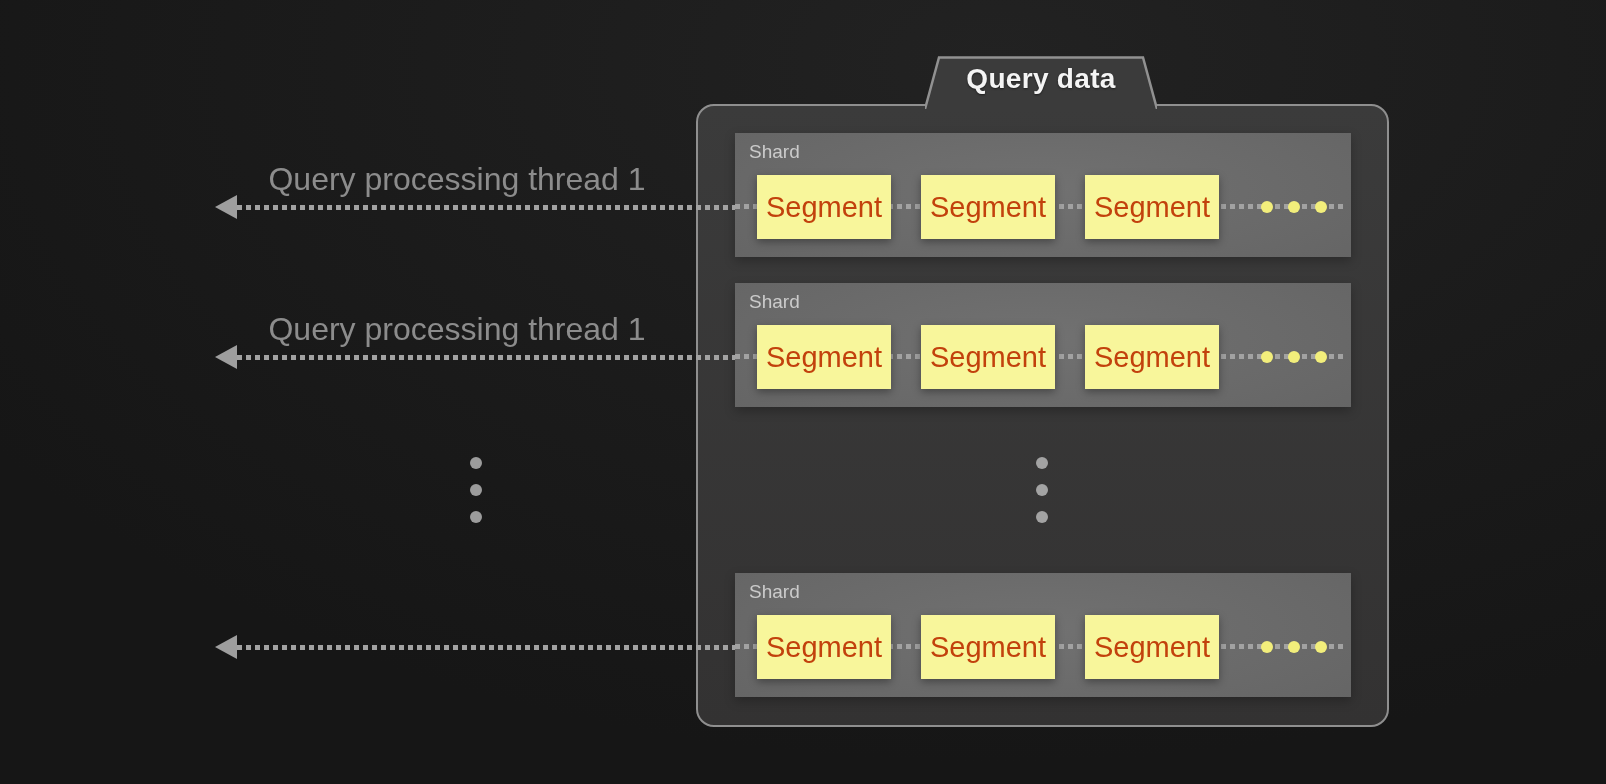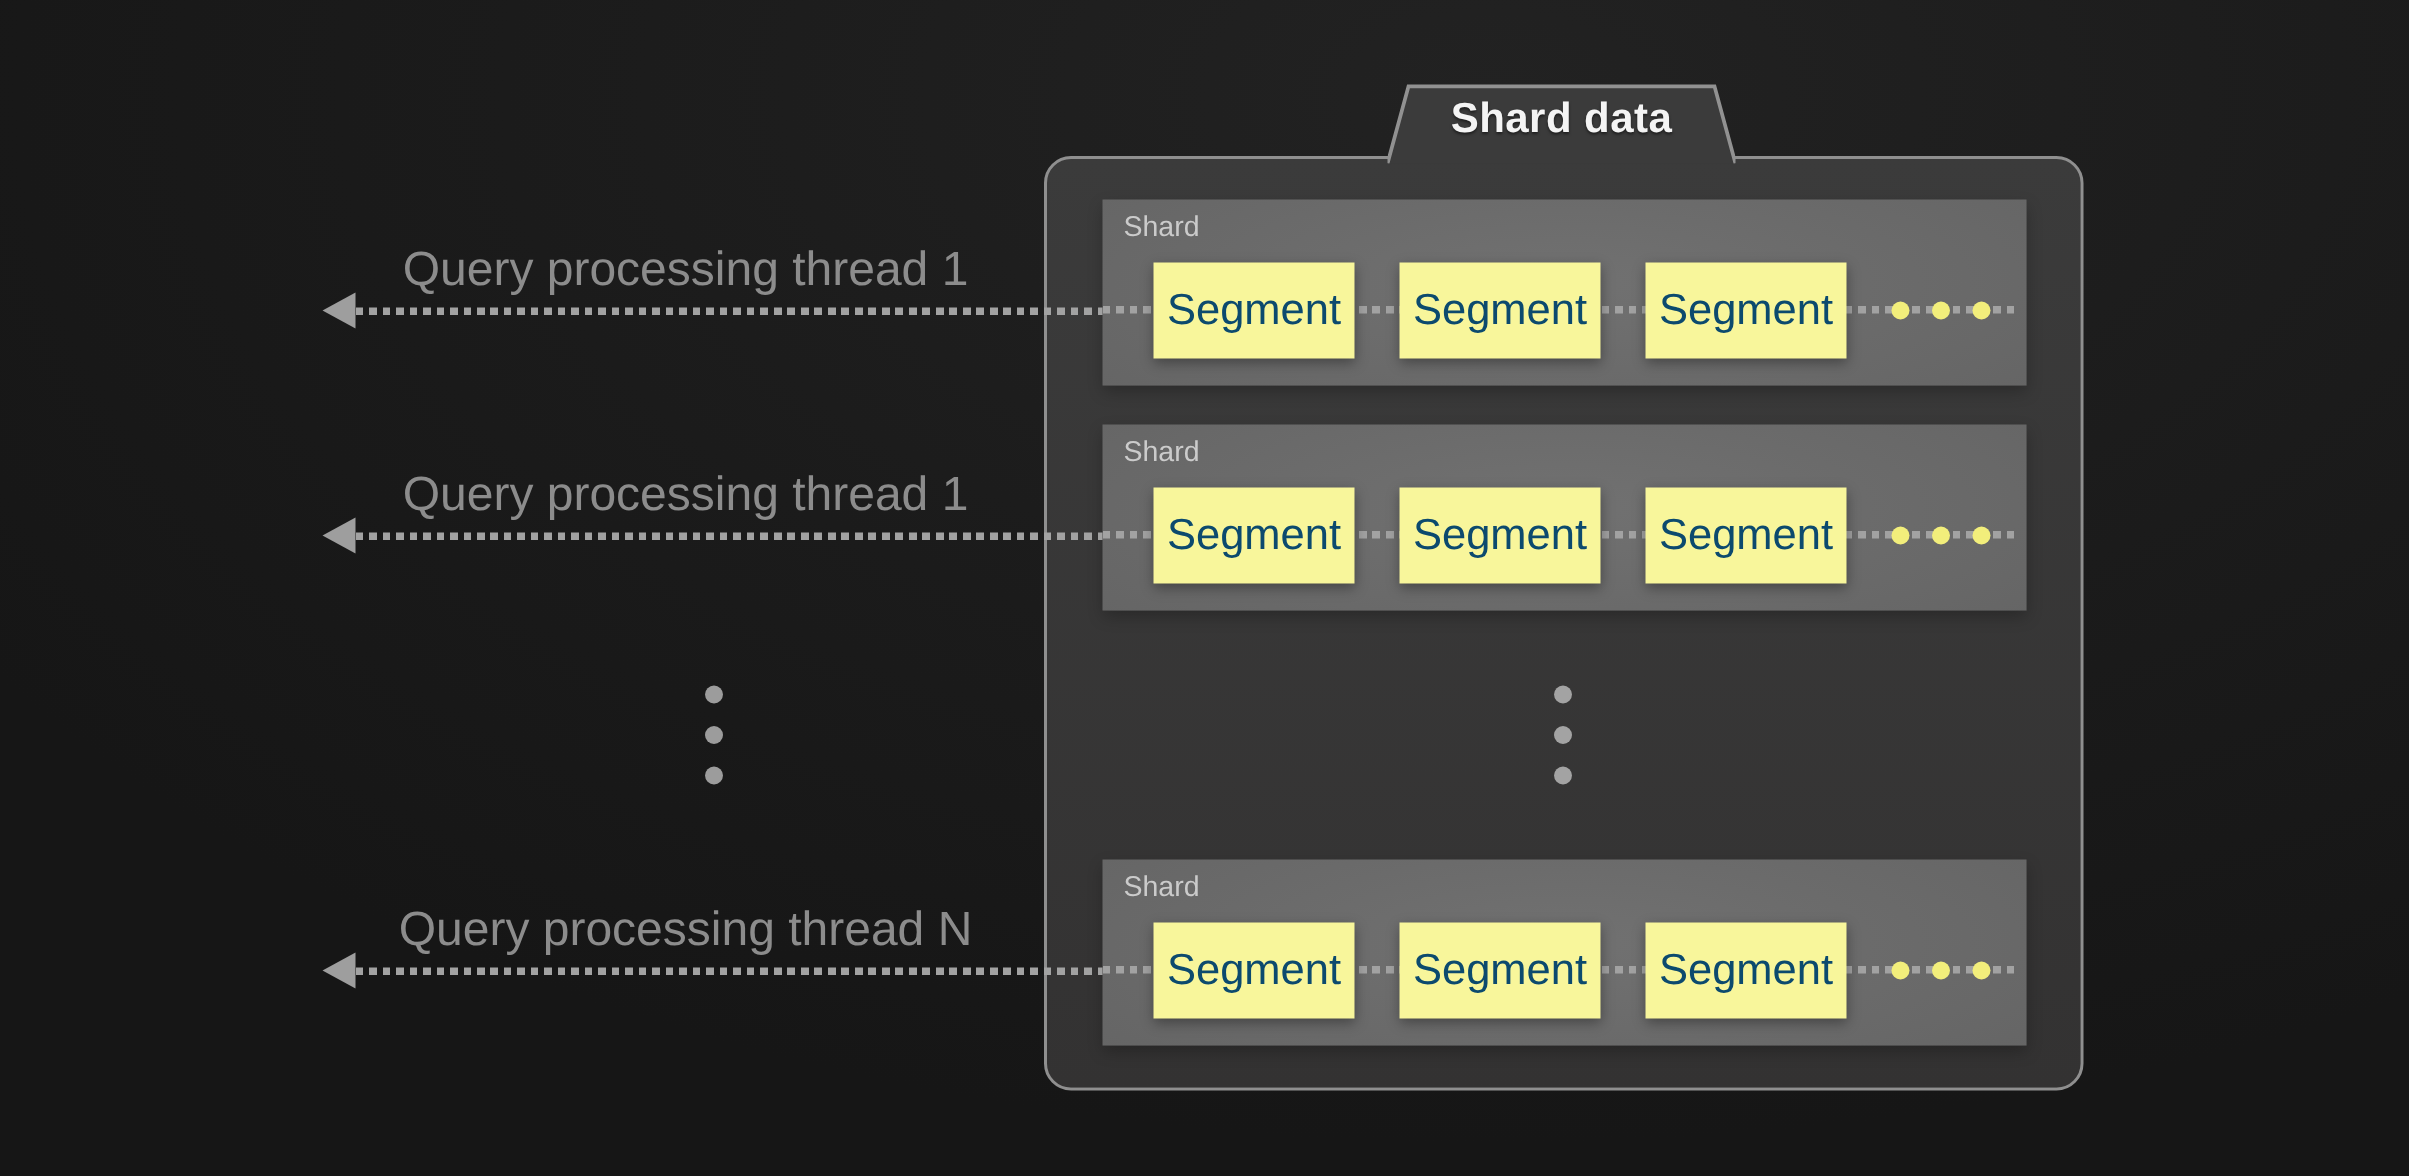--- a/index.html
+++ b/index.html
@@ -77,24 +77,23 @@
   }
   .segment {
     position: absolute;
     top: 42px;
     width: 134px;
     height: 64px;
     background: #f8f69b;
     display: flex;
     align-items: center;
     justify-content: center;
-    color: #0c4a6e;
+    color: #c2410c;
     font-size: 29px;
     box-shadow: 0 3px 8px rgba(0,0,0,0.35);
-    margin-left: 12px;
   }
   .seg-0 { left: 22px; }
   .seg-1 { left: 186px; }
   .seg-2 { left: 350px; }
   .ydot {
     position: absolute;
     top: 68px;
     width: 12px;
     height: 12px;
     border-radius: 50%;
@@ -151,21 +150,21 @@
 </head>
 <body>
 
 <div class="stage">
 
   <div class="panel"></div>
 
   <svg class="tab-shape" viewBox="0 0 232 54" aria-hidden="true">
     <path d="M0 54 L14 2.5 L218 2.5 L232 54" fill="#3b3b3b" stroke="#919191" stroke-width="2.5"></path>
   </svg>
-  <div class="tab-label">Shard data</div>
+  <div class="tab-label">Query data</div>
 
   <div class="shard" style="top:133px">
     <div class="chain-line"></div>
     <div class="shard-title">Shard</div>
     <div class="segment seg-0">Segment</div>
     <div class="segment seg-1">Segment</div>
     <div class="segment seg-2">Segment</div>
     <div class="ydot ydot-0"></div>
     <div class="ydot ydot-1"></div>
     <div class="ydot ydot-2"></div>
@@ -194,21 +193,20 @@
   </div>
 
   <div class="thread-label" style="top:161px">Query processing thread 1</div>
   <div class="arrow-dash" style="top:205px"></div>
   <div class="arrow-head" style="top:195px"></div>
 
   <div class="thread-label" style="top:311px">Query processing thread 1</div>
   <div class="arrow-dash" style="top:355px"></div>
   <div class="arrow-head" style="top:345px"></div>
 
-  <div class="thread-label" style="top:601px">Query processing thread N</div>
   <div class="arrow-dash" style="top:645px"></div>
   <div class="arrow-head" style="top:635px"></div>
 
   <div class="vdots vdots-left">
     <div class="dot"></div>
     <div class="dot"></div>
     <div class="dot"></div>
   </div>
 
   <div class="vdots vdots-right">

